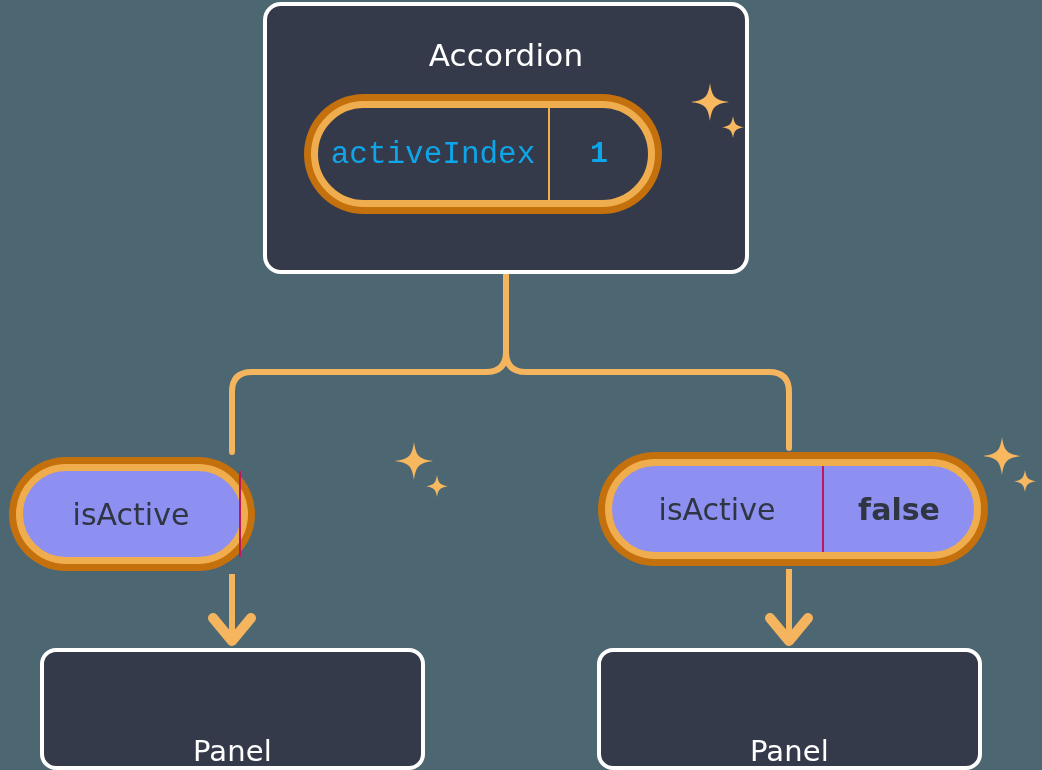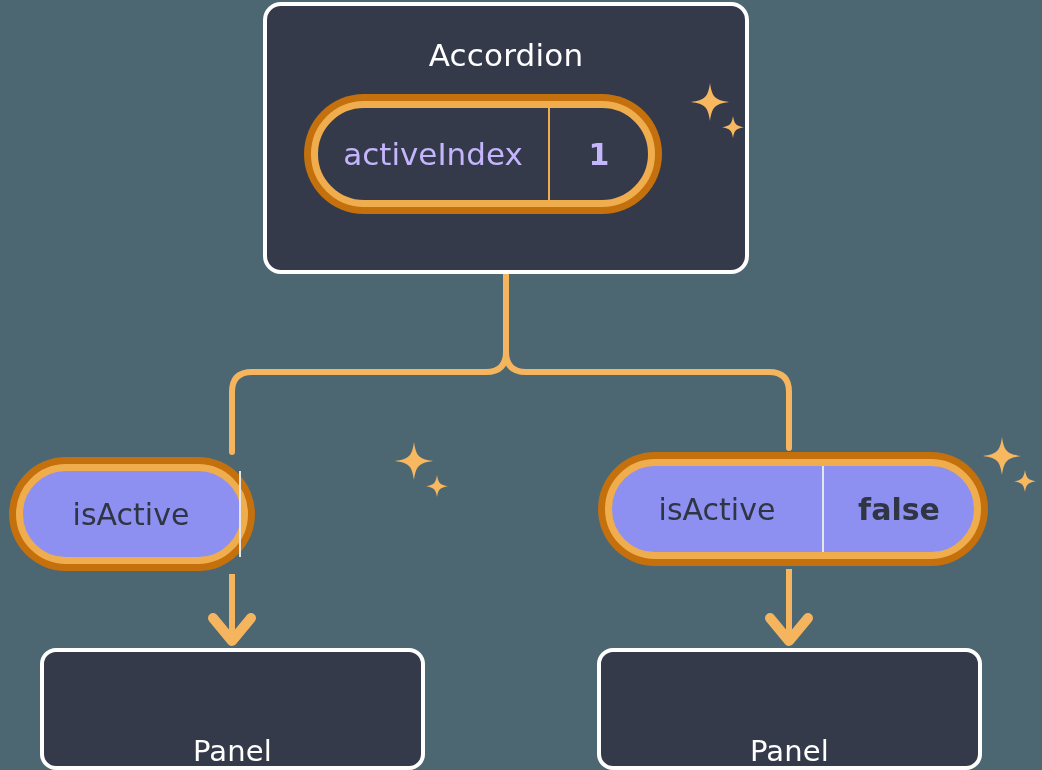--- a/index.html
+++ b/index.html
@@ -95,21 +95,22 @@
   
   #pill-active-index {
     left: 311px;
     top: 101px;
   }
   #pill-active-index .pill {
     height: 106px;
     background: #343a4a;
   }
   #pill-active-index .pill-seg {
-    color: #c4b5fd;
+    color: #0ea5e9;
+    font-family: Liberation Mono, monospace;
   }
   #pill-active-index .seg-key {
     width: 232px;
     font-size: 31px;
     border-right: 2px solid #f0ad4e;
     border-radius: 999px 0 0 999px;
   }
   #pill-active-index .seg-val {
     width: 98px;
     font-size: 30px;
@@ -120,21 +121,21 @@
   
   .pill-purple .pill {
     height: 100px;
     background: #8d90f0;
   }
   .pill-purple .pill-seg {
     color: #2f3542;
   }
   .pill-purple .seg-key {
     font-size: 30px;
-    border-right: 2px solid #e5e5e5;
+    border-right: 2px solid #be185d;
     border-radius: 999px 0 0 999px;
   }
   .pill-purple .seg-val {
     font-size: 30px;
     font-weight: bold;
     border-radius: 0 999px 999px 0;
   }
 
   #pill-is-active-left  { left: 16px;  top: 464px; }
   #pill-is-active-left .seg-key { width: 218px; }

